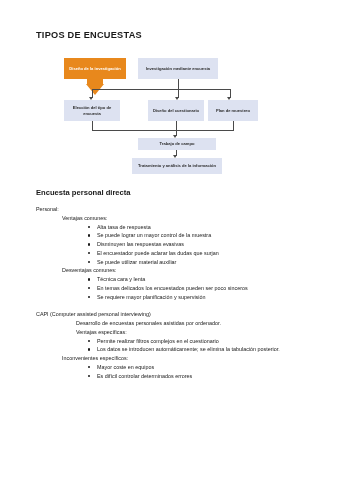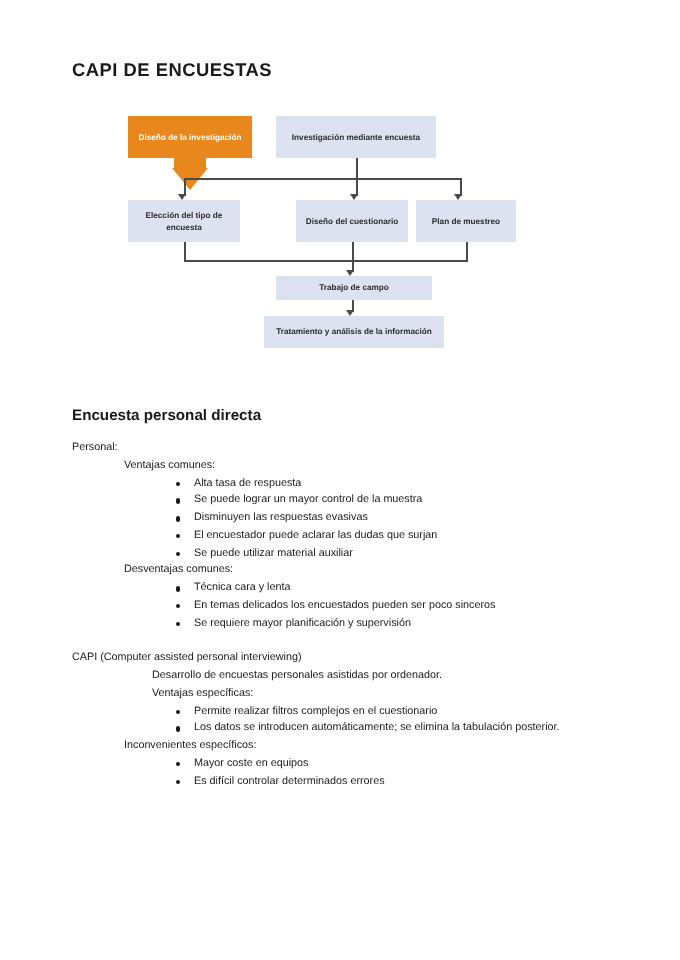--- a/index.html
+++ b/index.html
@@ -125,21 +125,21 @@
     text-align: justify;
     padding-right: 14px;
   }
   .capi-block { margin-top: 9px; }
 </style>
 </head>
 <body>
 
 <div class="page">
 
-  <h1 class="doc-title">CAPI DE ENCUESTAS</h1>
+  <h1 class="doc-title">TIPOS DE ENCUESTAS</h1>
 
 
   <div class="diagram">
 
     <div class="node-orange" style="left:22px; top:2px; width:62px; height:21px;">Diseño de la investigación</div>
     <div class="orange-stem" style="left:45px; top:23px; width:16px; height:6px;"></div>
     <div class="orange-arrow" style="left:44px; top:28px;"></div>
 
     <div class="node" style="left:96px; top:2px; width:80px; height:21px;">Investigación mediante encuesta</div>
 
@@ -166,21 +166,21 @@
     <div class="arrowhead" style="left:131.4px; top:79px;"></div>
 
     <div class="node" style="left:96px; top:82px; width:78px; height:12px;">Trabajo de campo</div>
 
     <div class="ln-v" style="left:134px; top:94px; height:6px;"></div>
     <div class="arrowhead" style="left:131.4px; top:99px;"></div>
 
     <div class="node" style="left:90px; top:102px; width:90px; height:16px;">Tratamiento y análisis de la información</div>
   </div>
 
-  <h2 class="section-heading spaced-top" style="margin-top:39px;">Encuesta personal directa</h2>
+  <h2 class="section-heading spaced-top" style="margin-top:24px;">Encuesta personal directa</h2>
 
   <div class="body-text lvl0">Personal:</div>
   <div class="body-text lvl1">Ventajas comunes:</div>
   <ul class="bullets">
     <li>Alta tasa de respuesta</li>
     <li>Se puede lograr un mayor control de la muestra</li>
     <li>Disminuyen las respuestas evasivas</li>
     <li>El encuestador puede aclarar las dudas que surjan</li>
     <li>Se puede utilizar material auxiliar</li>
   </ul>

